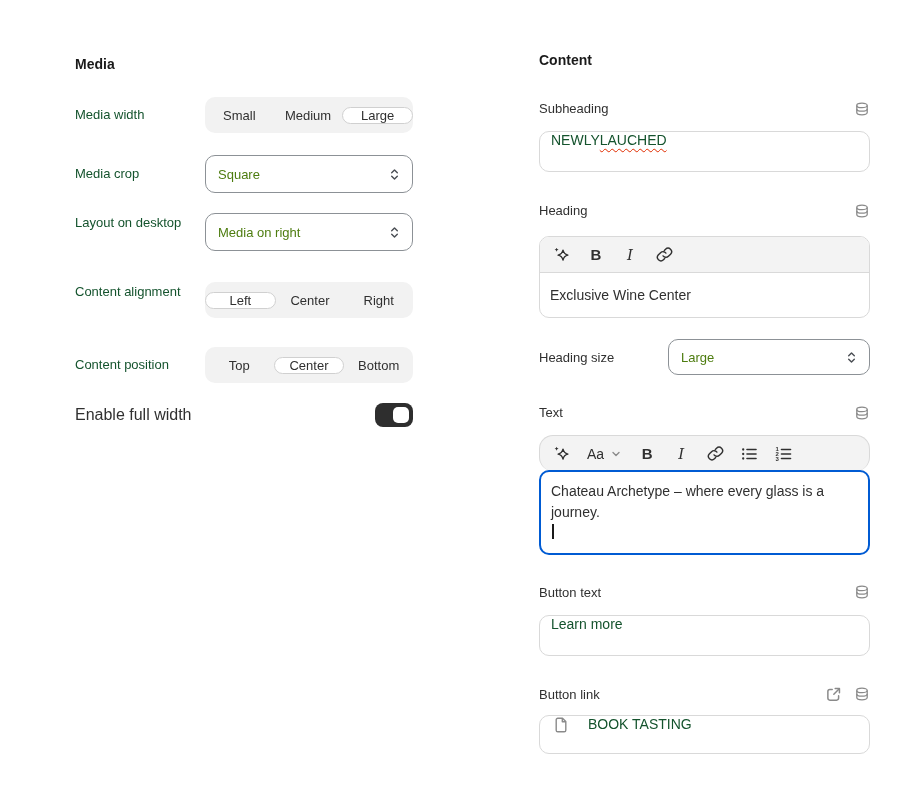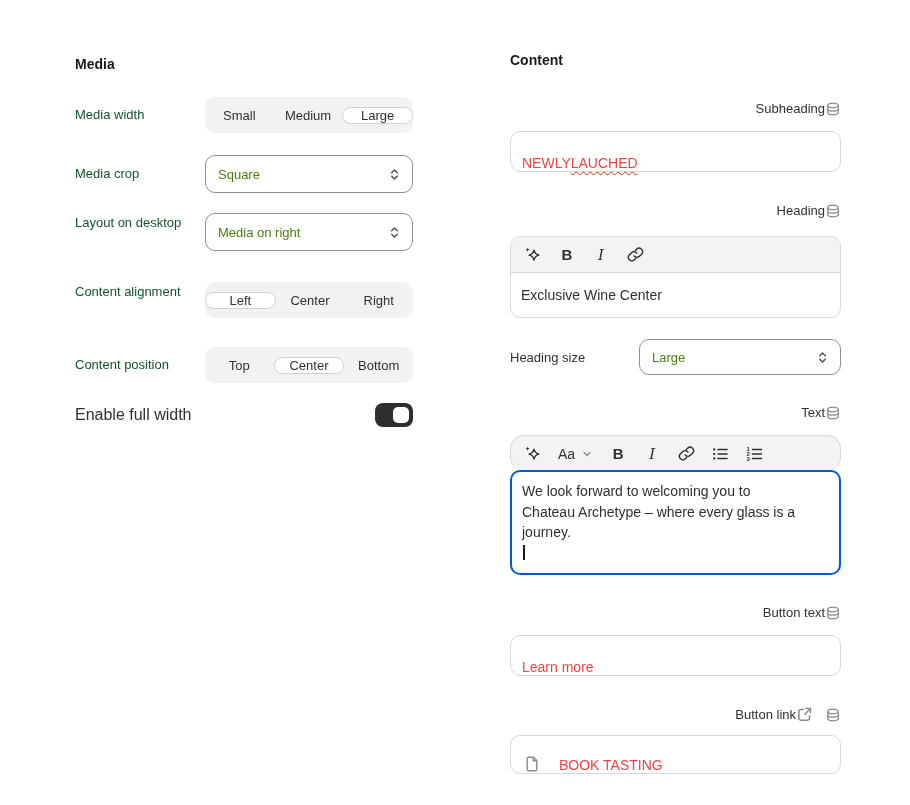--- a/index.html
+++ b/index.html
@@ -1,21 +1,21 @@
 <!DOCTYPE html>
 <html><head>
 <meta charset="utf-8">
 <style>
   * { box-sizing: border-box; margin: 0; padding: 0; }
   html,body { width: 910px; height: 805px; background: #ffffff;
     font-family: "Liberation Sans", "DejaVu Sans", sans-serif; color:#303030; }
   .page { position: relative; width: 910px; height: 805px; background:#fff; overflow:hidden;margin-left:8px; }
 
   .col-left  { position:absolute; left:67px;  top:56px; width:338px; }
-  .col-right { position:absolute; left:502px; top:52px; width:331px; }
+  .col-right { position:absolute; left:531px; top:52px; width:331px; }
 
   .section-title { font-size:14px; font-weight:700; color:#1a1a1a; line-height:17px; }
 
   
   .lrow { display:flex; align-items:center; }
   .lrow.top { align-items:flex-start; }
   .lrow .lbl { width:130px; flex:none; font-size:13px; line-height:20px; color:#14532d; }
   .ctrl { width:208px; flex:none; }
 
   .mt24{margin-top:24px}.mt22{margin-top:22px}.mt20{margin-top:20px}
@@ -30,28 +30,28 @@
             display:flex; align-items:center; justify-content:space-between;
             padding:0 10px 0 12px; font-size:13px; color:#4d7c0f; cursor:pointer; }
   .select svg { flex:none; }
 
   .toggle { position:relative; width:38px; height:24px; background:#2e2e2e; border-radius:8px; cursor:pointer; }
   .toggle .knob { position:absolute; right:4px; top:4px; width:16px; height:16px;
                   background:#fff; border-radius:5px; }
   .lrow-toggle { display:flex; align-items:center; justify-content:space-between; }
 
   
-  .group-head { display:flex; align-items:center; justify-content:flex-end; height:17px; }
+  .group-head { display:flex; align-items:center; justify-content:space-between; height:17px; }
   .group-head .lbl { font-size:13px; color:#303030; }
   .head-icons { display:flex; align-items:center; gap:12px; }
   .icon-btn { display:flex; align-items:center; justify-content:center; cursor:pointer; }
 
   .field { margin-top:14px; height:41px; border:1px solid #d9d9d9; border-radius:10px;
-           background:#fff; display:flex; align-items:flex-end; padding:0 11px;
-           font-size:14px; color:#ef4444; cursor:text; }
+           background:#fff; display:flex; align-items:flex-start; padding:0 11px;
+           font-size:14px; color:#14532d; cursor:text; }
 
   .editor { margin-top:17px; border:1px solid #d9d9d9; border-radius:10px; overflow:hidden; background:#fff; }
   .toolbar { display:flex; align-items:center; gap:16px; height:36px; background:#f3f3f3;
              padding:0 13px; border-bottom:1px solid #d9d9d9; }
   .toolbar.no-bottom { border-bottom:none;border-radius:14px; }
   .tbtn { display:flex; align-items:center; justify-content:center; min-width:18px; height:24px; cursor:pointer; }
   .tbtn .b-glyph { font-size:15px; font-weight:800; color:#303030; }
   .tbtn .i-glyph { font-family:"DejaVu Serif","Liberation Serif",serif; font-style:italic;
                    font-size:15px; color:#303030; }
   .tbtn .aa-glyph { font-size:14px; color:#303030; margin-right:6px; }
@@ -279,21 +279,20 @@
               <text x="1.4" y="6.4" font-size="6" font-weight="700" fill="#303030" stroke="none" font-family="Liberation Sans, sans-serif">1</text>
               <text x="1.4" y="11.4" font-size="6" font-weight="700" fill="#303030" stroke="none" font-family="Liberation Sans, sans-serif">2</text>
               <text x="1.4" y="16.4" font-size="6" font-weight="700" fill="#303030" stroke="none" font-family="Liberation Sans, sans-serif">3</text>
               <path d="M7.5 4.5 H16.5"></path>
                 <path d="M7.5 9 H16.5"></path>
                 <path d="M7.5 13.5 H16.5"></path>
             </svg>
           </span>
         </div>
         <div class="textarea">
-          <span class="line">We look forward to welcoming you to</span>
           <span class="line">Chateau Archetype – where every glass is a</span>
           <span class="line">journey.</span><span class="caret"></span>
         </div>
       </div>
     </div>
 
     <div style="margin-top:29px">
       <div class="group-head">
         <div class="lbl">Button text</div>
         <div class="head-icons">

